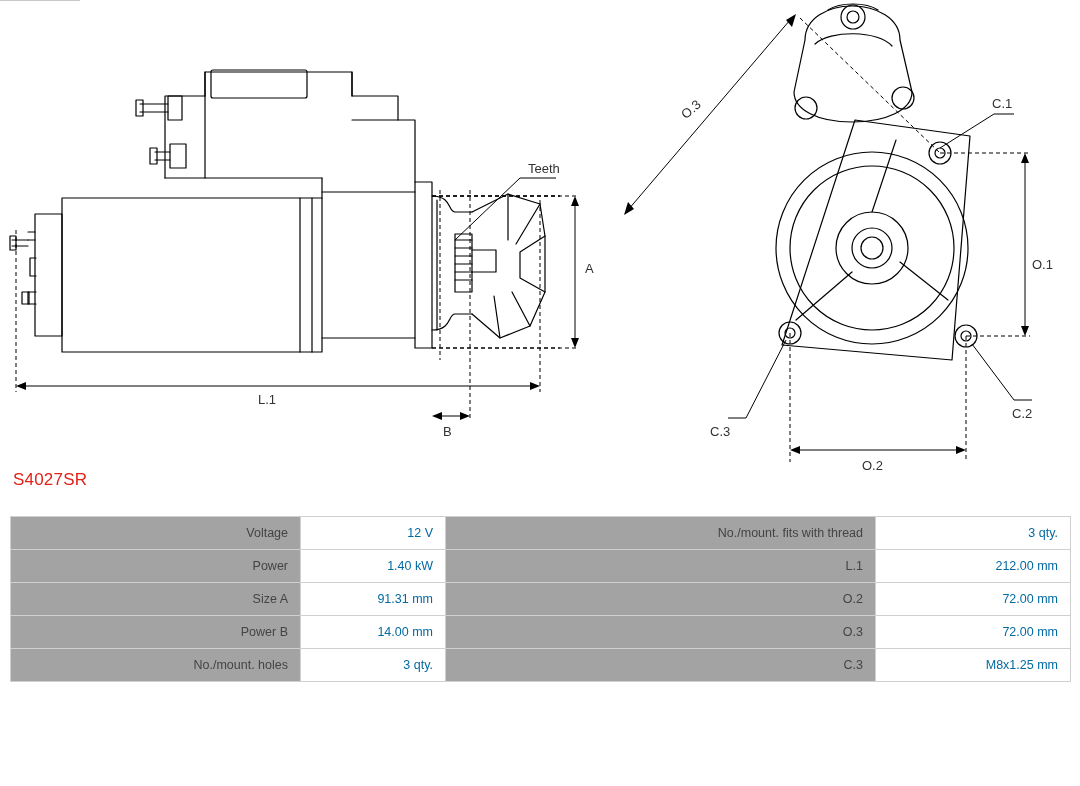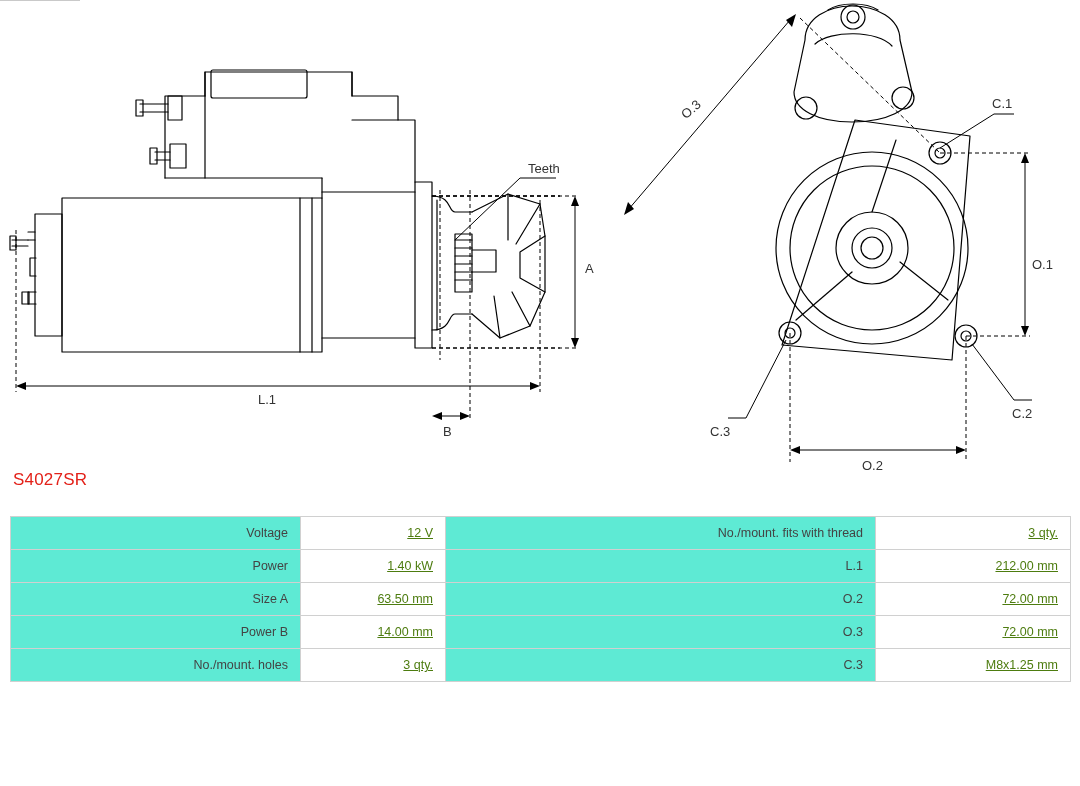--- a/index.html
+++ b/index.html
@@ -46,27 +46,26 @@
   table.specs td {
     border: 1px solid #d0d0d0;
     height: 32px;
     padding: 0 12px;
     text-align: right;
     vertical-align: middle;
     white-space: nowrap;
     overflow: hidden;
   }
   td.label {
-    background: #5eead4;
+    background: #a3a3a3;
     color: #444444;
   }
   td.value {
     background: #ffffff;
-    color: #4d7c0f;
-    text-decoration: underline;
+    color: #0369a1;
   }
   col.c1 { width: 290px; }
   col.c2 { width: 145px; }
   col.c3 { width: 430px; }
   col.c4 { width: 195px; }
   .topline {
     position: absolute;
     left: 0;
     top: 0;
     width: 80px;
@@ -263,21 +262,21 @@
         <td class="value">3 qty.</td>
       </tr>
       <tr>
         <td class="label">Power</td>
         <td class="value">1.40 kW</td>
         <td class="label">L.1</td>
         <td class="value">212.00 mm</td>
       </tr>
       <tr>
         <td class="label">Size A</td>
-        <td class="value">63.50 mm</td>
+        <td class="value">91.31 mm</td>
         <td class="label">O.2</td>
         <td class="value">72.00 mm</td>
       </tr>
       <tr>
         <td class="label">Power B</td>
         <td class="value">14.00 mm</td>
         <td class="label">O.3</td>
         <td class="value">72.00 mm</td>
       </tr>
       <tr>

